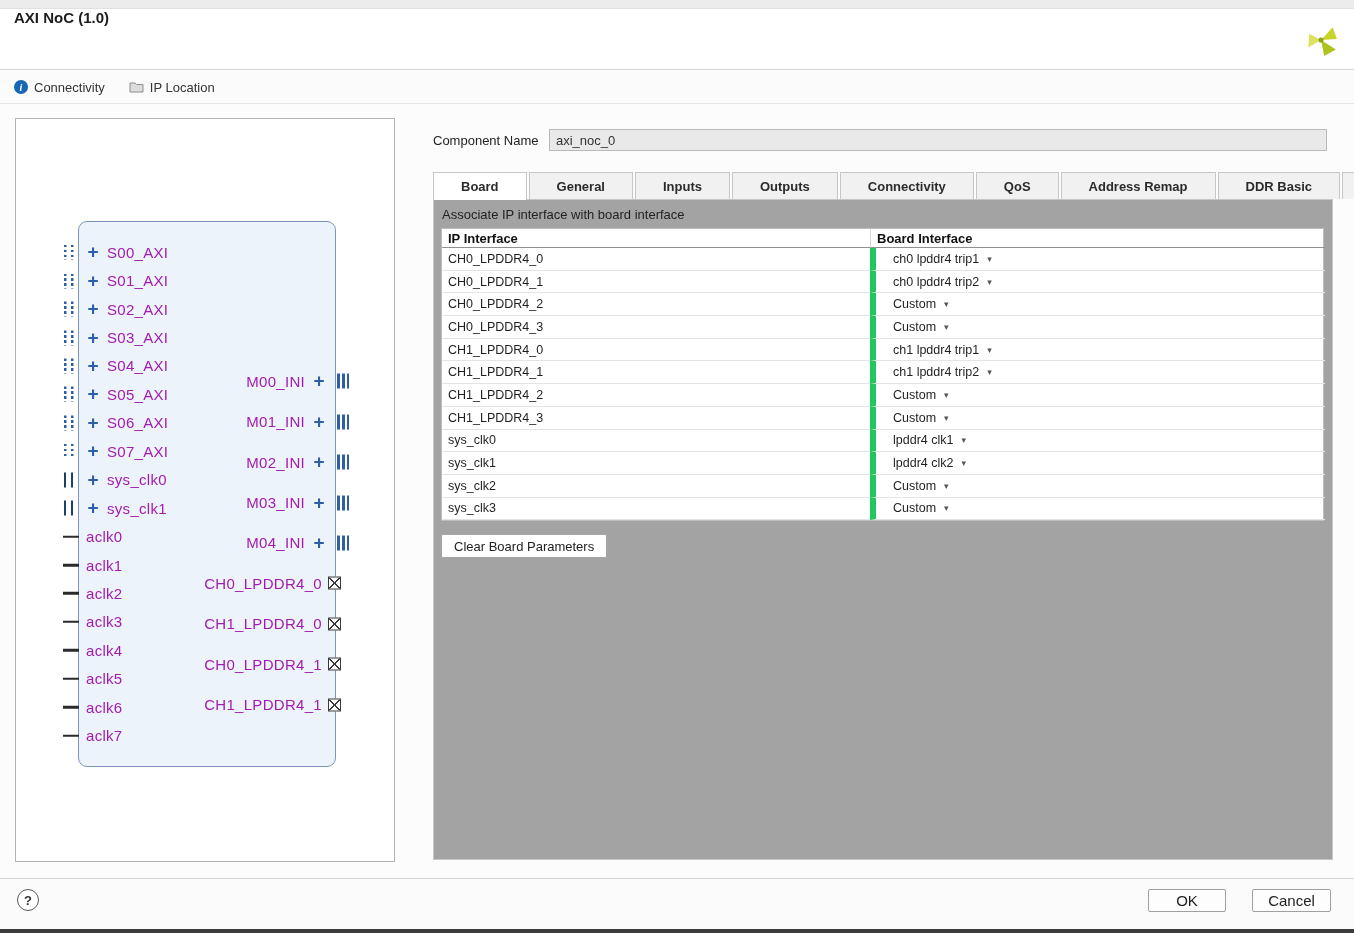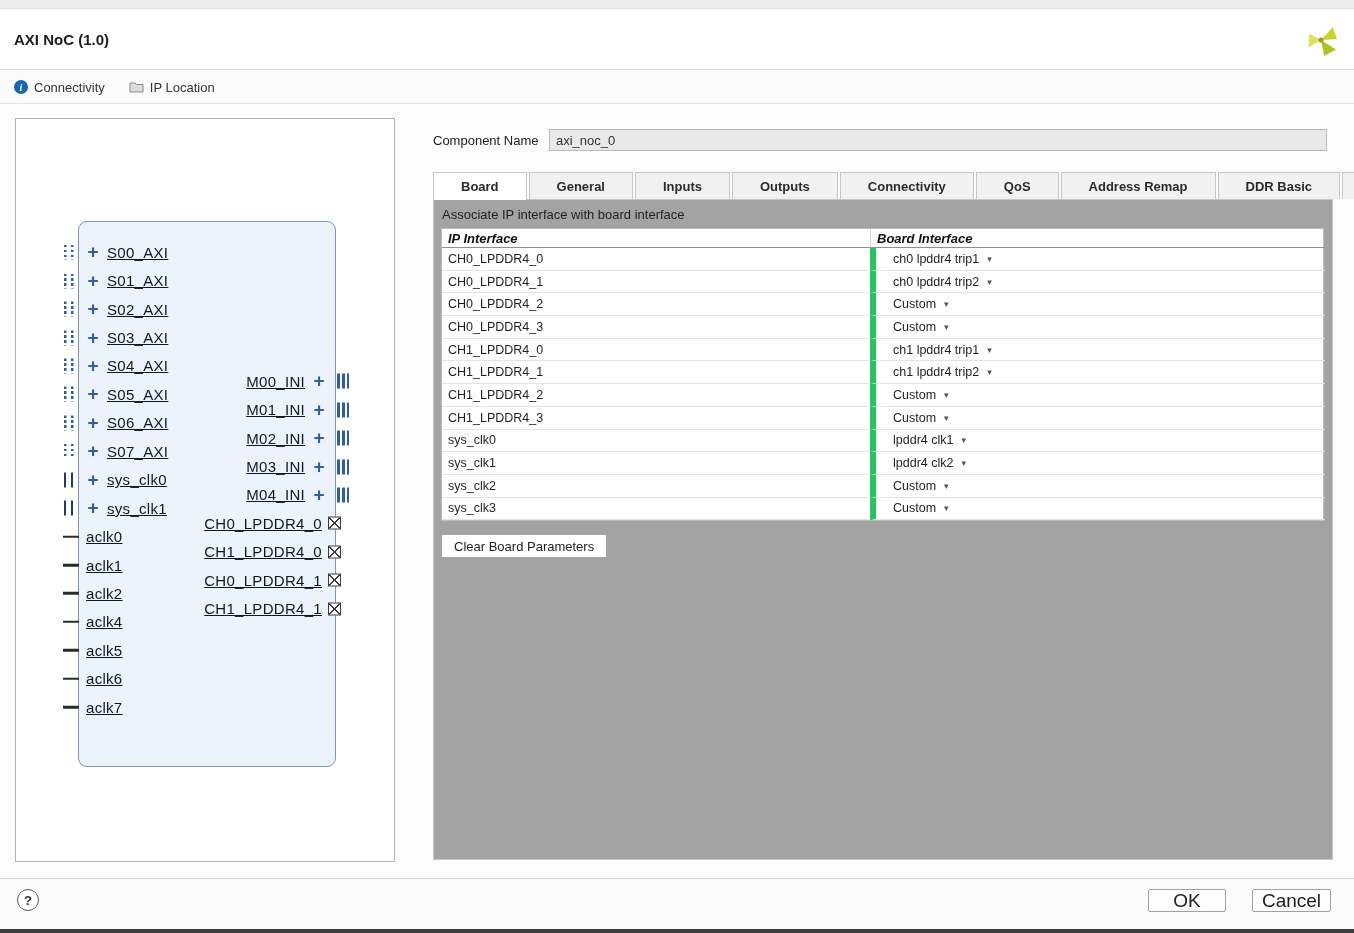--- a/index.html
+++ b/index.html
@@ -3,36 +3,36 @@
 <meta charset="utf-8">
 <style>
   * { margin:0; padding:0; box-sizing:border-box; }
   html,body { background:#e9e9e9; }
   .app {
     position:relative; width:1354px; height:933px; background:#fcfcfc;
     font-family:"Liberation Sans","DejaVu Sans",sans-serif; color:#222; overflow:hidden;
   }
   
   .topstrip { position:absolute; left:0; top:0; width:100%; height:9px; background:#ececec; border-bottom:1px solid #e0e0e0; }
-  .titlebar { position:absolute; left:0; top:9px; width:100%; height:61px; background:#ffffff; border-bottom:1px solid #d6d6d6; display:flex; align-items:center; }
+  .titlebar { position:absolute; left:0; top:9px; width:100%; height:61px; background:#ffffff; border-bottom:1px solid #d6d6d6; display:flex; align-items:flex-start; }
   .title { margin-left:14px; font-size:15px; font-weight:bold; color:#1c1c1c; }
   .logo { position:absolute; right:16px; top:14px; width:34px; height:34px; }
   .toolbar { position:absolute; left:0; top:71px; width:100%; height:33px; background:#fbfbfb; border-bottom:1px solid #e6e6e6; display:flex; align-items:center; gap:24px; padding-left:14px; }
   .tbitem { display:inline-flex; align-items:center; gap:6px; font-size:13px; color:#333; cursor:pointer; }
   .info-icon { width:14px; height:14px; border-radius:50%; background:#1867b5; color:#fff; font-size:10px; font-style:italic; font-weight:bold; display:inline-flex; align-items:center; justify-content:center; font-family:"Liberation Serif",serif; }
   .folder-icon { display:inline-block; }
   
   .diagram-panel { position:absolute; left:15px; top:118px; width:380px; height:744px; background:#fff; border:1px solid #b3b3b3; }
   .block { position:absolute; left:62px; top:102px; width:258px; height:546px; background:#edf3fa; border:1px solid #7b97bd; border-radius:9px; }
   .left-ports { position:absolute; left:62px; top:119px; width:246px; }
-  .right-ports { position:absolute; right:60px; top:248px; width:250px; display:flex; flex-direction:column; align-items:flex-end; }
+  .right-ports { position:absolute; right:60px; top:248px; width:250px; display:flex; flex-direction:column; align-items:flex-end;gap:12px; }
   .lrow { height:28.45px; display:flex; align-items:center; position:relative; padding-left:8px; }
   .rrow { height:28.45px; display:flex; align-items:center; justify-content:flex-end; position:relative; padding-right:8px; width:100%; }
   .rrow.ch { padding-right:12px; }
-  .plabel { font-size:15px; color:#0f172a; white-space:nowrap; letter-spacing:0.3px;text-decoration:underline; }
+  .plabel { font-size:15px; color:#a21caf; white-space:nowrap; letter-spacing:0.3px; }
   .plus { color:#2c5fa8; font-size:19px; font-weight:bold; line-height:14px; width:14px; text-align:center; margin-right:7px; cursor:pointer; }
   .mplus { margin-right:0; margin-left:7px; }
   .pin { position:absolute; top:50%; transform:translateY(-50%); }
   .pin-dotted { left:-14px; width:13px; height:15px;
     background-image:repeating-linear-gradient(to bottom,#2e5fa3 0 2.5px,transparent 2.5px 5px),repeating-linear-gradient(to bottom,#2e5fa3 0 2.5px,transparent 2.5px 5px);
     background-size:2.5px 15px,2.5px 15px; background-position:0 0,7px 0; background-repeat:no-repeat; }
   .pin-dbar { left:-14px; width:9px; height:15px; border-left:2.5px solid #1f3f66; border-right:2.5px solid #1f3f66; }
   .pin-dash { left:-15px; width:16px; height:2.5px; background:#2b2b2b; }
   .pin-tri { right:-16px; width:13px; height:15px;
     background-image:repeating-linear-gradient(to right,#2e5fa3 0 2.5px,transparent 2.5px 5px); }
@@ -47,30 +47,30 @@
   .tab { border:1px solid #c6c6c6; border-bottom:none; background:#f1f1f1; font-size:13px; font-weight:bold; color:#2b2b2b; padding:0 27px; display:flex; align-items:center; margin-right:2px; white-space:nowrap; cursor:pointer; }
   .tab.selected { background:#fff; margin-bottom:-1px; z-index:3; }
   .tab.cut { max-width:92px; overflow:hidden; margin-right:0; }
   .tabnav { margin-left:auto; display:flex; align-items:center; gap:7px; padding-left:6px; }
   .nav { font-size:11px; color:#444; cursor:pointer; }
   .nav.dim { color:#aaa; }
   .nav.menu { font-size:15px; color:#555; }
   .tab-content { position:absolute; left:8px; top:81px; right:7px; bottom:2px; background:#a3a3a3; border:1px solid #c6c6c6; }
   .instr { position:absolute; left:8px; top:7px; font-size:13px; color:#1f1f1f; }
   .tbl { position:absolute; left:7px; top:28px; width:883px; display:grid; grid-template-columns:428px 455px; border:1px solid #bdbdbd; background:#fff; }
-  .th { font-weight:bold; font-size:13px; padding:0 6px; height:19px; display:flex; align-items:center; border-bottom:1px solid #909090; color:#111;font-style:italic; }
+  .th { font-weight:bold; font-size:13px; padding:0 6px; height:19px; display:flex; align-items:center; border-bottom:1px solid #909090; color:#111; }
   .th.thr { border-left:1px solid #d8d8d8; }
   .td { font-size:12.5px; height:22.7px; display:flex; align-items:center; padding:0 6px; border-bottom:1px solid #e4e4e4; color:#1f1f1f; }
   .td.bd { border-left:6px solid #22c55e; justify-content:flex-start; cursor:pointer;padding-left:17px; }
   .dd { font-size:9px; color:#555; margin-left:8px; }
   .clear { position:absolute; left:7px; top:334px; height:24px; padding:0 12px; background:#fff; border:1px solid #a6a6a6; border-radius:2px; font-size:13px; color:#222; cursor:pointer; font-family:"Liberation Sans",sans-serif; }
   
   .footer { position:absolute; left:0; top:878px; width:100%; height:51px; background:#fbfbfb; border-top:1px solid #d5d5d5; }
   .help { position:absolute; left:17px; top:10px; width:22px; height:22px; border:1.5px solid #5a5a5a; border-radius:50%; display:flex; align-items:center; justify-content:center; font-size:13px; font-weight:bold; color:#333; background:#fff; cursor:pointer; }
-  .btn { position:absolute; top:10px; height:23px; background:#fdfdfd; border:1px solid #a0a0a0; border-radius:2px; font-size:19px; color:#222; cursor:pointer; font-family:"Liberation Sans",sans-serif; }
+  .btn { position:absolute; top:10px; height:23px; background:#fdfdfd; border:1px solid #a0a0a0; border-radius:2px; font-size:15px; color:#222; cursor:pointer; font-family:"Liberation Sans",sans-serif; }
   .btn.ok { right:128px; width:78px; }
   .btn.cancel { right:23px; width:79px; }
   .bottombar { position:absolute; left:0; bottom:0; width:100%; height:4px; background:#3c3c3c; }
 </style>
 </head>
 <body>
 
 <div class="app">
 
   <div class="topstrip"></div>
@@ -156,20 +156,24 @@
         <span class="pin pin-dash"></span>
         <span class="plabel">aclk0</span>
       </div>
       <div class="lrow">
         <span class="pin pin-dash"></span>
         <span class="plabel">aclk1</span>
       </div>
       <div class="lrow">
         <span class="pin pin-dash"></span>
         <span class="plabel">aclk2</span>
+      </div>
+      <div class="lrow">
+        <span class="pin pin-dash"></span>
+        <span class="plabel">aclk3</span>
       </div>
       <div class="lrow">
         <span class="pin pin-dash"></span>
         <span class="plabel">aclk4</span>
       </div>
       <div class="lrow">
         <span class="pin pin-dash"></span>
         <span class="plabel">aclk5</span>
       </div>
       <div class="lrow">

